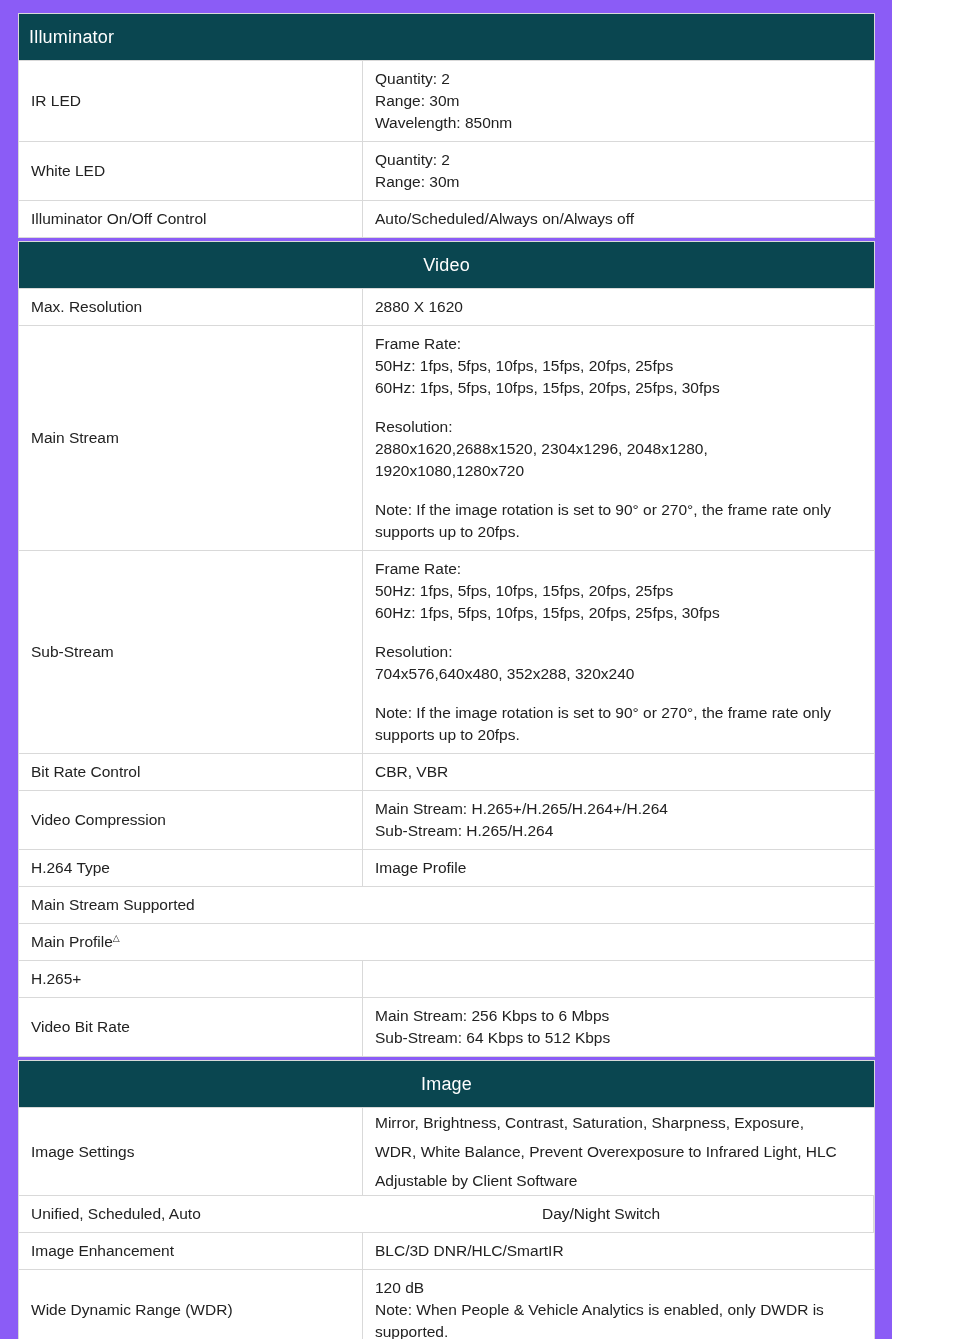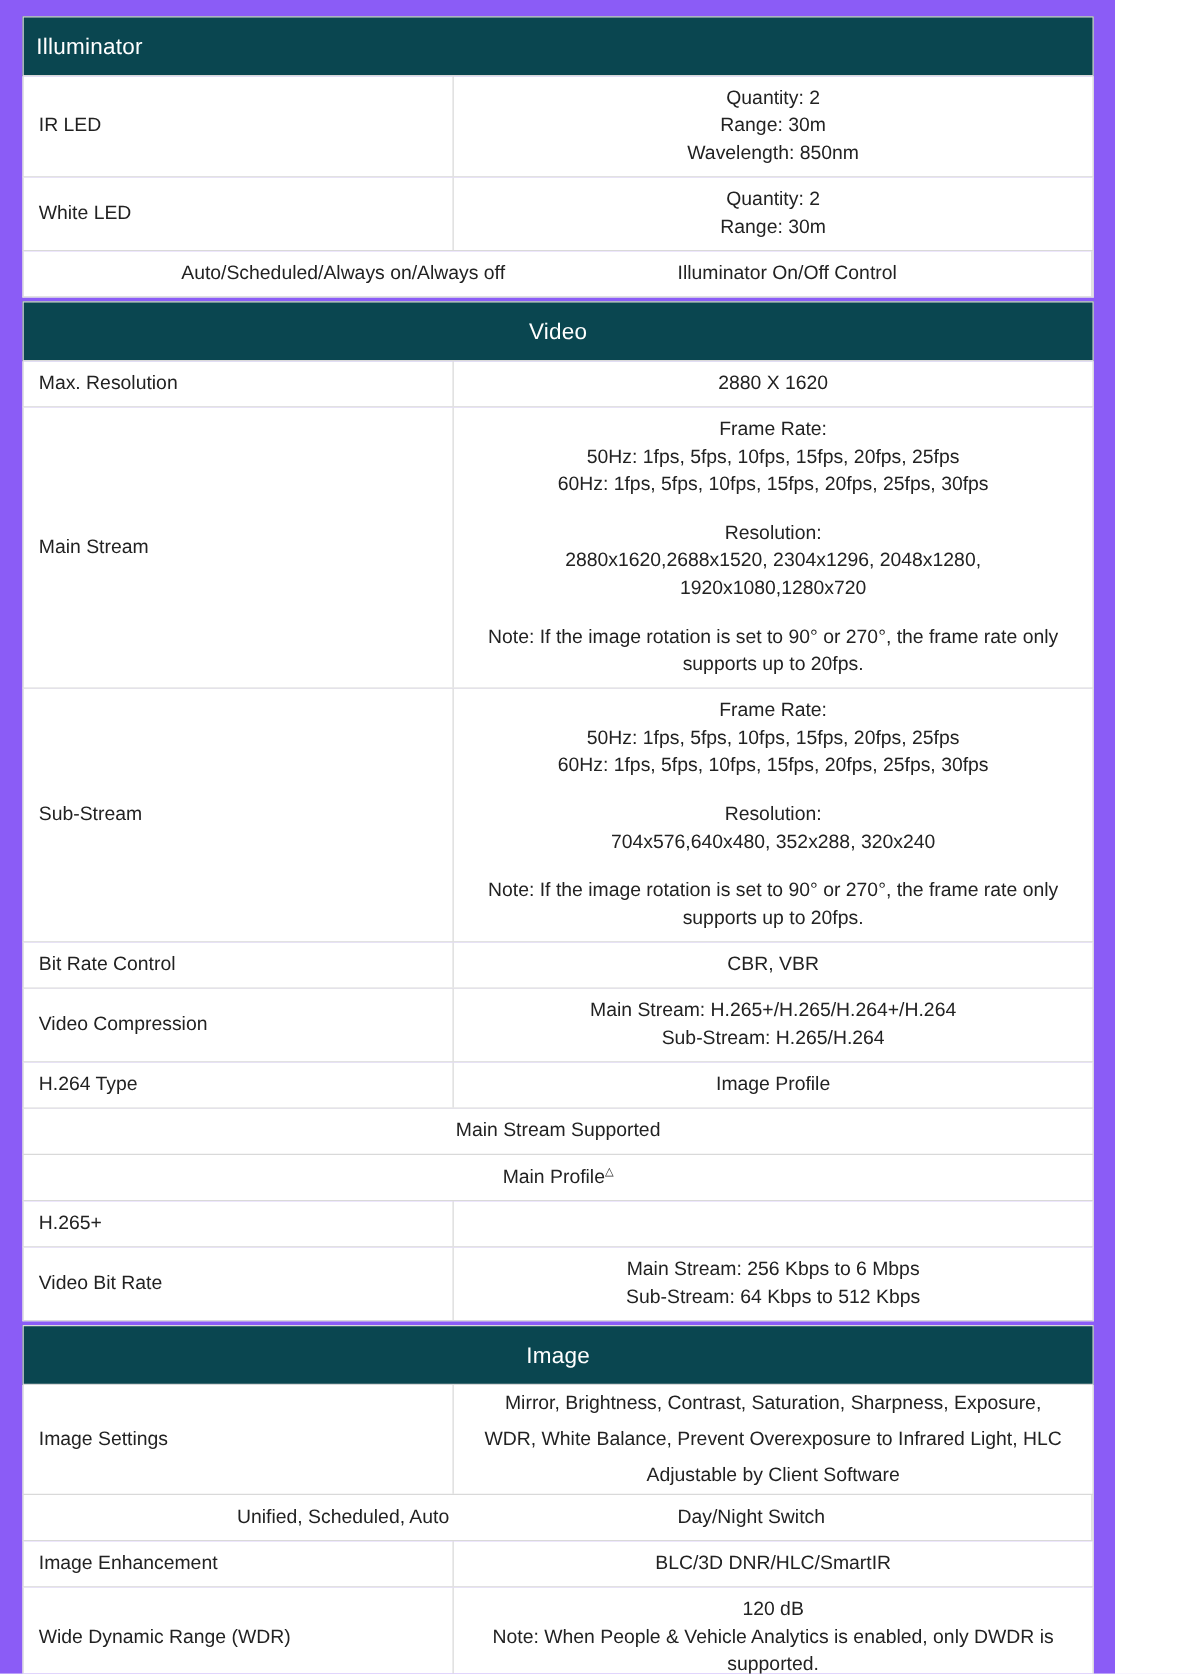--- a/index.html
+++ b/index.html
@@ -62,21 +62,20 @@
   }
   .cell.value.wide {
     padding-top: 0;
     padding-bottom: 0;
   }
   .cell.value.wide .line {
     line-height: 29px;
   }
   .line {
     min-height: 22px;
-    text-align: center;
   }
   .line.blank {
     min-height: 17px;
     height: 17px;
   }
   sup.footnote {
     font-size: 9px;
     line-height: 0;
     vertical-align: super;
   }
@@ -98,24 +97,24 @@
             </div>
           </div>
           <div class="row">
             <div class="cell label">White LED</div>
             <div class="cell value">
               <div class="line">Quantity: 2</div>
               <div class="line">Range: 30m</div>
             </div>
           </div>
           <div class="row">
+            <div class="cell label">Illuminator On/Off Control</div>
             <div class="cell value">
               <div class="line">Auto/Scheduled/Always on/Always off</div>
             </div>
-            <div class="cell label">Illuminator On/Off Control</div>
           </div>
         </div>
       </section>
       <section class="spec-section">
         <div class="section-header">Video</div>
         <div class="rows">
           <div class="row">
             <div class="cell label">Max. Resolution</div>
             <div class="cell value">
               <div class="line">2880 X 1620</div>

